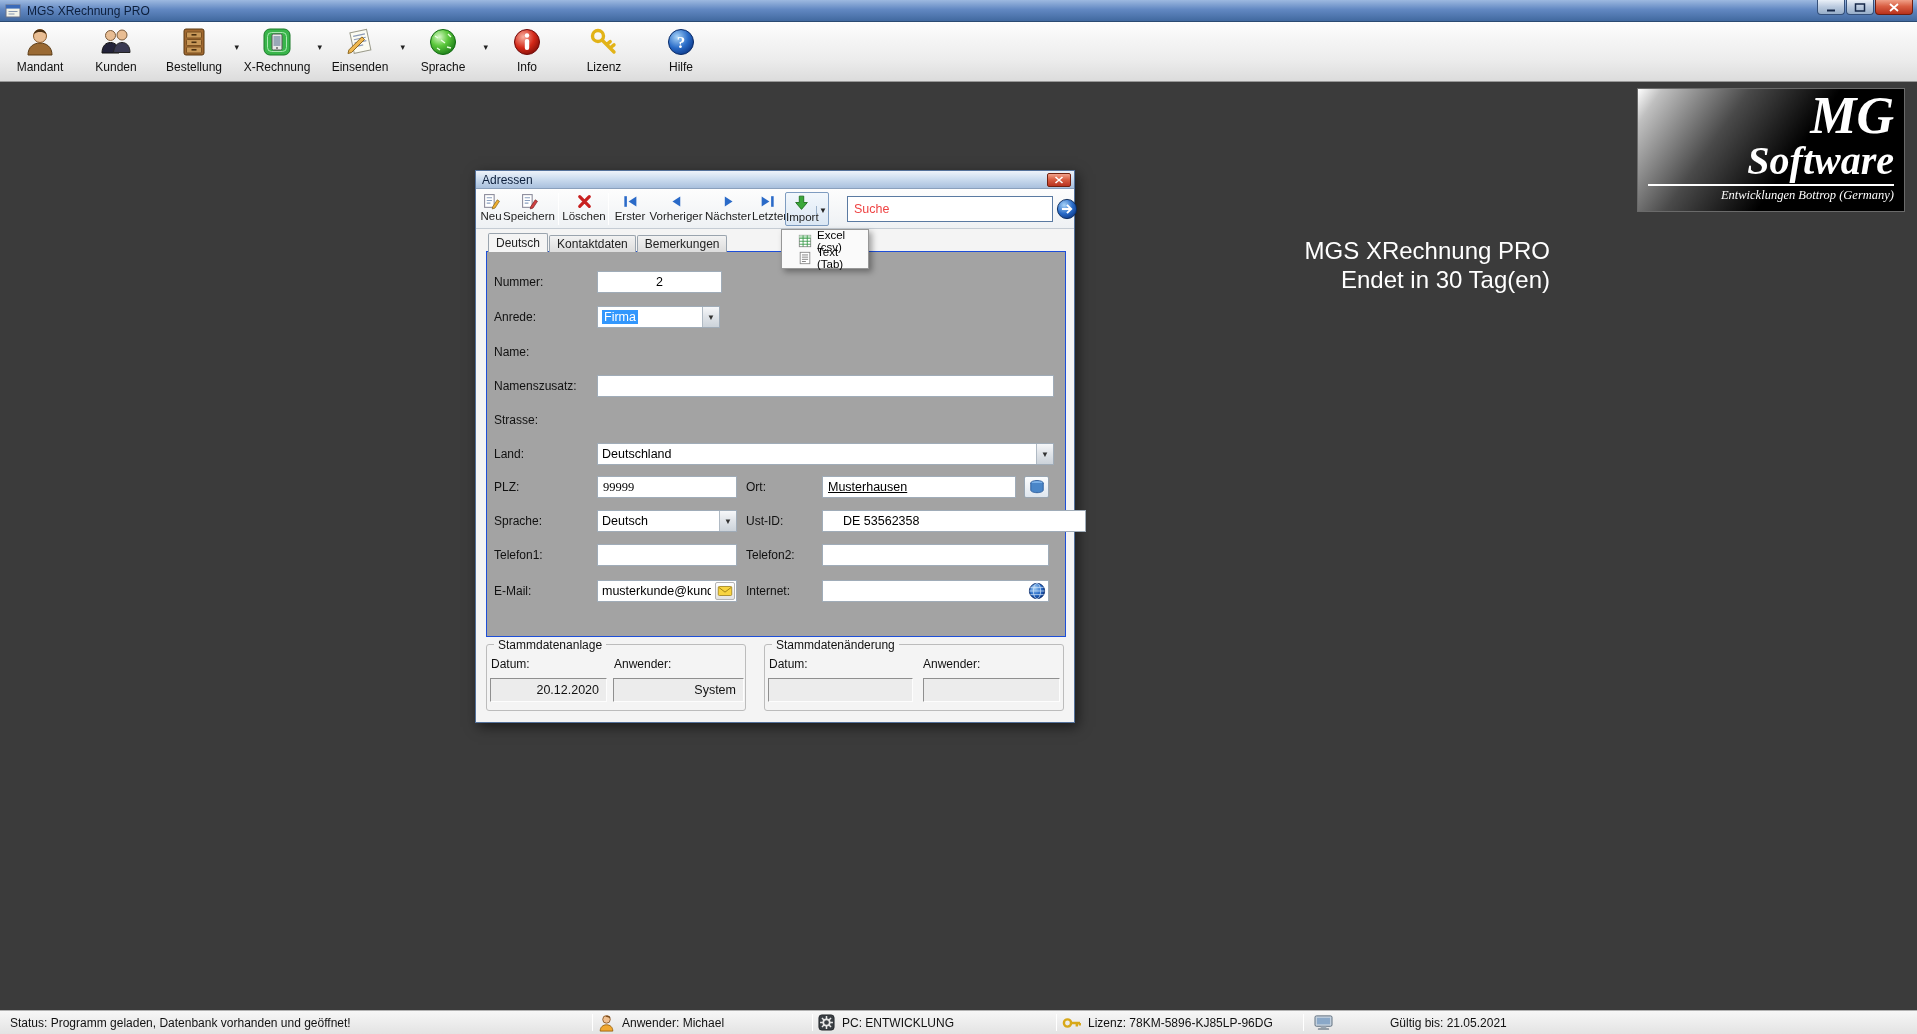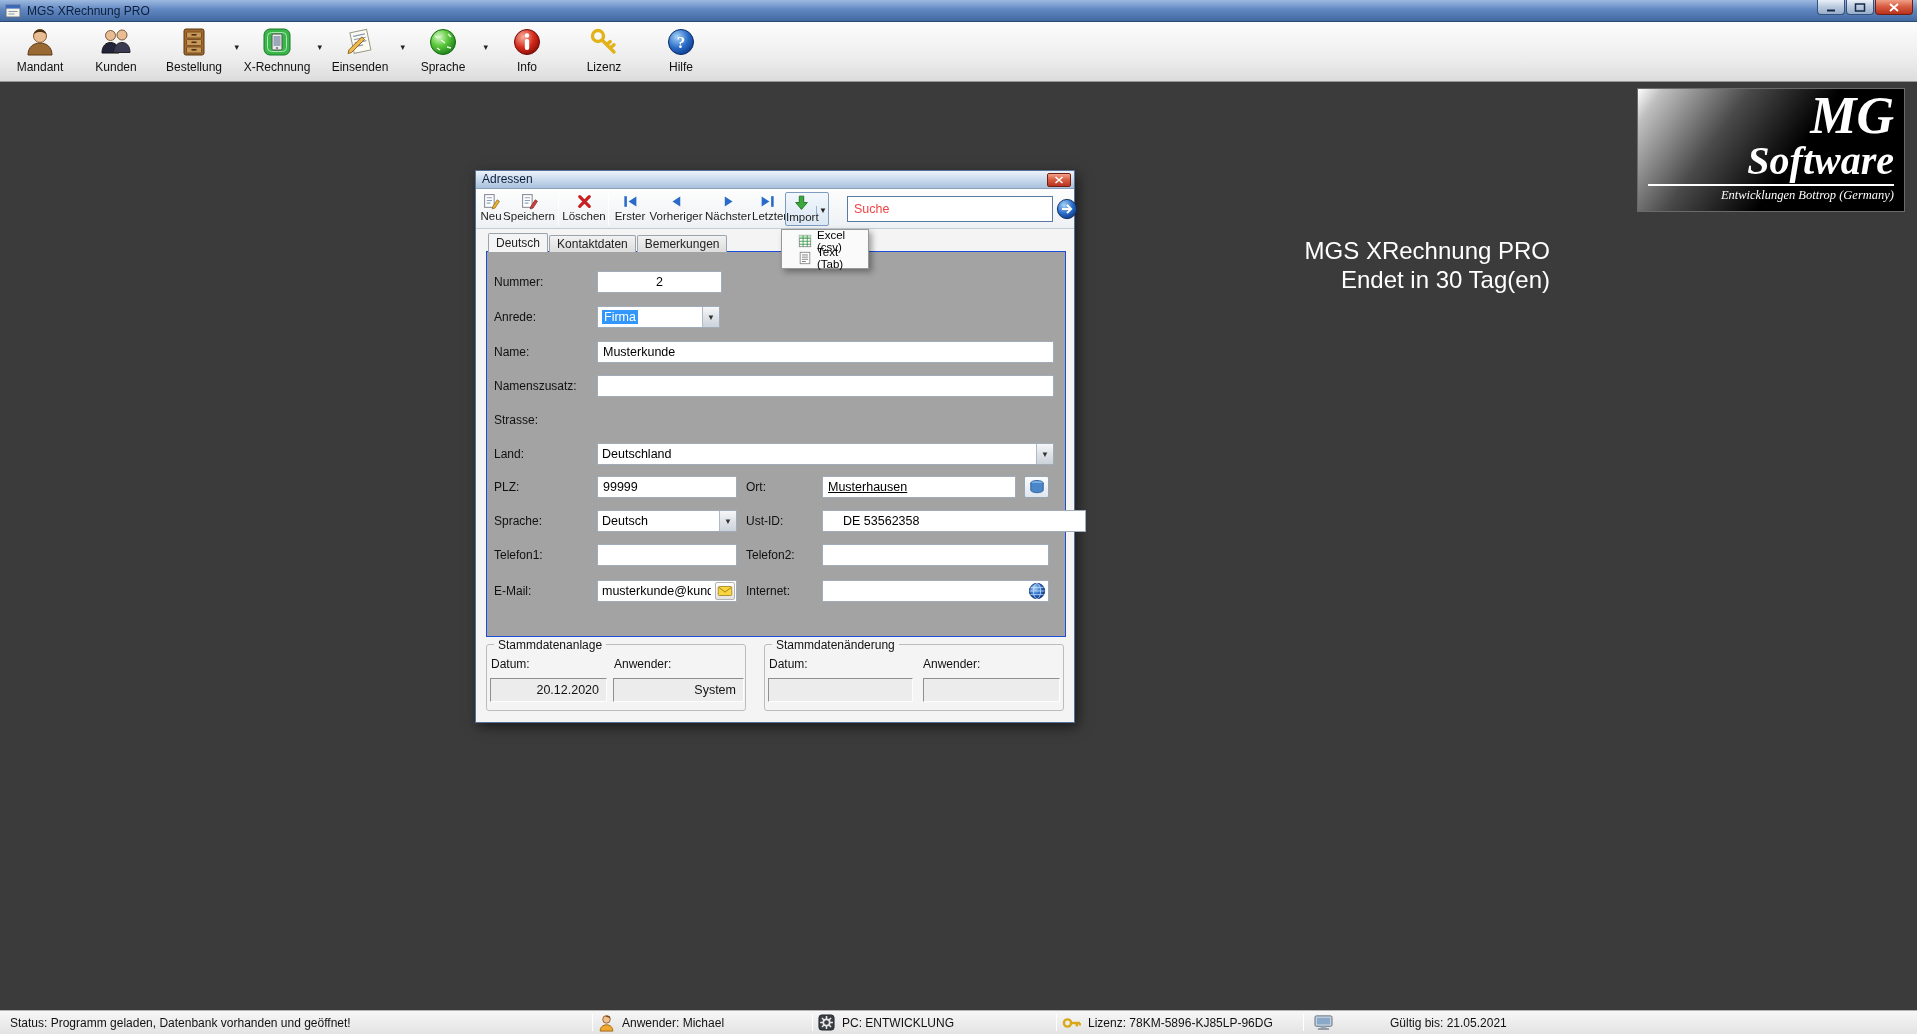--- a/index.html
+++ b/index.html
@@ -34,21 +34,21 @@
   .logo-sw{font-size:40px;line-height:40px;font-weight:bold}
   .logo-rule{border-top:2px solid #fff;margin:3px 0 2px}
   .logo-tag{font-size:12.5px}
   .product-text{position:absolute;right:367px;top:236px;text-align:right;color:#fff;font-size:24px;line-height:29px}
 
   
   .dialog{position:absolute;left:475px;top:170px;width:600px;height:553px;background:#f4f4f4;
     border:1px solid #54719a;box-shadow:3px 4px 12px rgba(0,0,0,.55)}
   .dlg-titlebar{position:absolute;top:0;left:0;width:100%;height:18px;
     background:linear-gradient(180deg,#eef3fa,#cdddef 45%,#a9c0dd);border-bottom:1px solid #8aa0bc;
-    display:flex;padding:1px 6px}
+    display:flex;align-items:center;padding:1px 6px}
   .dlg-title{font-size:12px;color:#0d1f3c}
   .dlg-close{position:absolute;right:3px;top:2px;width:24px;height:14px;border:1px solid #72210f;border-radius:2px;
     background:linear-gradient(180deg,#f2a38c,#da6044 45%,#b83320);display:flex;align-items:center;justify-content:center}
 
   .dlg-toolbar{position:absolute;top:18px;left:0;width:100%;height:40px;
     background:linear-gradient(180deg,#fdfdfd,#eef1f4);border-bottom:1px solid #c5ccd4}
   .dtb-btn{position:absolute;top:3px;height:34px;text-align:center;font-size:11.5px;color:#222;white-space:nowrap}
   .dtb-icon{display:block;height:17px;margin-top:1px}
   .dtb-label{display:block;margin-top:0px}
   .dtb-sep{position:absolute;top:4px;width:1px;height:32px;background:#c6c6c6;border-right:1px solid #fff}
@@ -394,21 +394,20 @@
       <div class="frow" style="top:54px">
         <span class="flabel">Anrede:</span>
         <div class="combo" style="left:110px;width:123px">
           <span class="combo-value"><span class="sel-highlight">Firma</span></span>
           <span class="combo-btn">▼</span>
         </div>
       </div>
 
       <div class="frow" style="top:89px">
         <span class="flabel">Name:</span>
-        <input class="ftext" style="left: 110px; width: 457px;" value="Musterkunde">
       </div>
 
       <div class="frow" style="top:123px">
         <span class="flabel">Namenszusatz:</span>
         <input class="ftext" style="left: 110px; width: 457px;" value="">
       </div>
 
       <div class="frow" style="top:157px">
         <span class="flabel">Strasse:</span>
       </div>
@@ -416,21 +415,21 @@
       <div class="frow" style="top:191px">
         <span class="flabel">Land:</span>
         <div class="combo" style="left:110px;width:457px">
           <span class="combo-value">Deutschland</span>
           <span class="combo-btn">▼</span>
         </div>
       </div>
 
       <div class="frow" style="top:224px">
         <span class="flabel">PLZ:</span>
-        <input class="ftext" style="left: 110px; width: 140px;" value="99999">
+        <input class="ftext" style="left: 110px; width: 140px; font-family: Liberation Serif, serif;" value="99999">
         <span class="flabel2">Ort:</span>
         <input class="ftext" style="left: 335px; width: 194px; text-decoration: underline;" value="Musterhausen">
         <span class="mini-btn" style="left:537px;top:0">
           <svg width="18" height="16" viewBox="0 0 20 18">
               <ellipse cx="10" cy="4.5" rx="7" ry="2.8" fill="#7ab0e8" stroke="#2a5a9a"></ellipse>
               <path d="M3 4.5v8c0 1.6 3.1 2.9 7 2.9s7-1.3 7-2.9v-8" fill="#4a86c8" stroke="#2a5a9a"></path>
             </svg>
         </span>
       </div>
 

